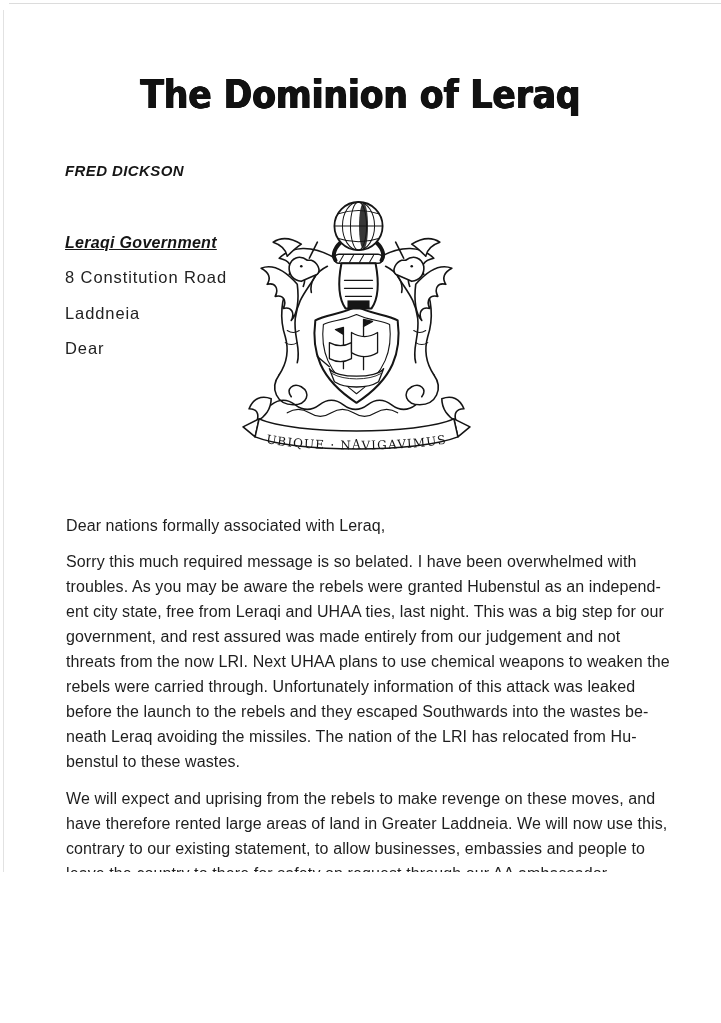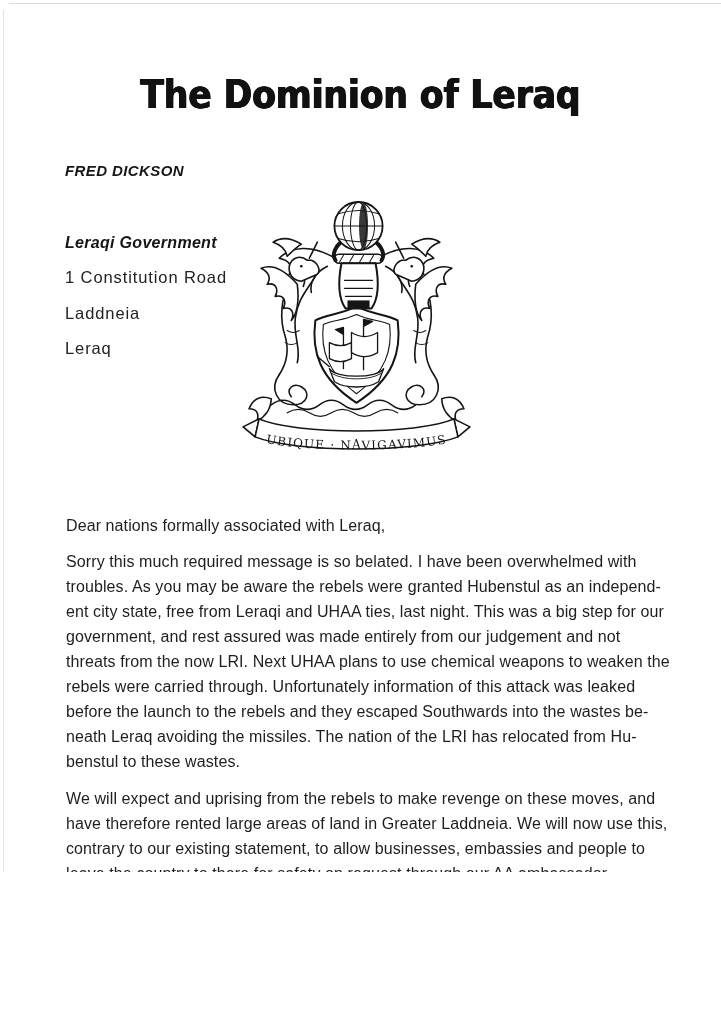--- a/index.html
+++ b/index.html
@@ -29,21 +29,21 @@
   }
 
   .sender-name{
     position:absolute;left:65px;top:162px;
     font-style:italic;font-weight:bold;
     font-size:15px;letter-spacing:0.4px;color:#161616;
   }
   .org-name{
     position:absolute;left:65px;top:234px;
     font-style:italic;font-weight:bold;
-    font-size:16px;letter-spacing:0.3px;color:#161616;
+    font-size:16px;letter-spacing:0.3px;color:#161616;text-decoration:underline;
   }
   .addr{position:absolute;left:65px;font-size:16.5px;letter-spacing:0.9px;color:#222;}
   .addr1{top:268px;}
   .addr2{top:304px;}
   .addr3{top:339px;}
 
   .crest{position:absolute;left:231px;top:196px;width:251px;height:261px;}
   .crest svg{display:block;width:100%;height:100%;}
 
   .letter-body{
@@ -62,23 +62,23 @@
 <body>
 
 <div class="page">
   <div class="edge-top"></div>
   <div class="edge-left"></div>
 
   <div class="doc-title">The Dominion of Leraq</div>
 
   <div class="sender-name">FRED DICKSON</div>
   <div class="org-name">Leraqi Government</div>
-  <div class="addr addr1">1 Constitution Road</div>
+  <div class="addr addr1">8 Constitution Road</div>
   <div class="addr addr2">Laddneia</div>
-  <div class="addr addr3">Leraq</div>
+  <div class="addr addr3">Dear</div>
 
   <div class="crest">
     <svg viewBox="0 0 250 260" xmlns="http://www.w3.org/2000/svg">
       <g stroke="#151515" fill="none" stroke-width="1.6" stroke-linecap="round" stroke-linejoin="round">
 
         <g id="mantL">
           <path d="M104,62 C80,48 60,50 48,62 C58,64 62,70 58,78 C70,74 76,80 72,90"></path>
           <path d="M70,48 q-16,-10 -28,-2 q12,4 14,14 q8,-8 14,-12 z" fill="#fff"></path>
           <path d="M96,70 C84,76 78,86 80,96"></path>
         </g>

